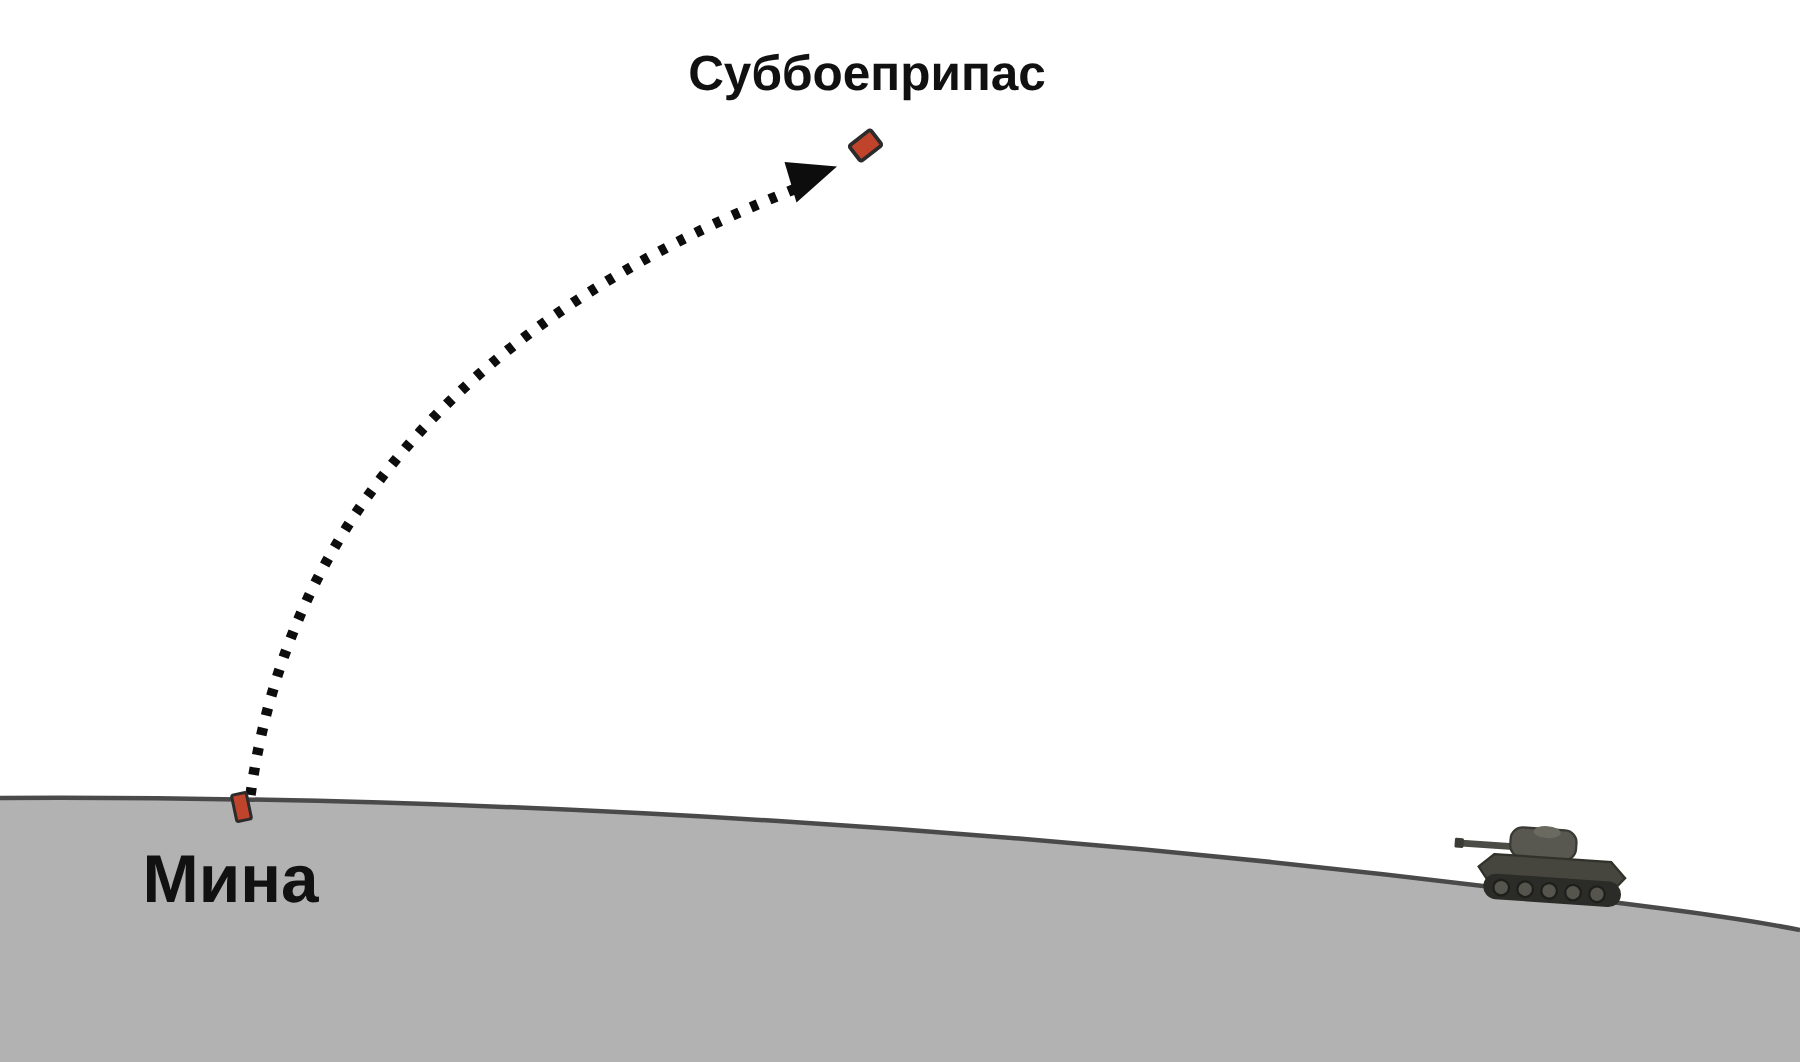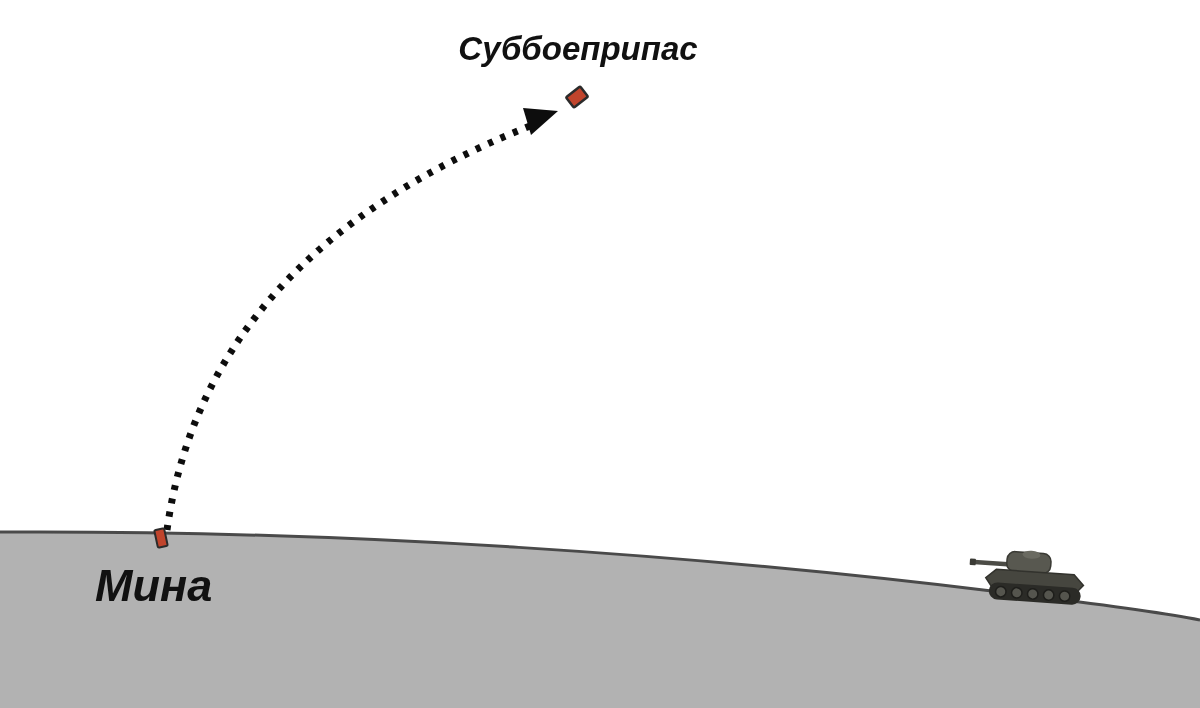--- a/index.html
+++ b/index.html
@@ -8,21 +8,20 @@
     width: 1200px;
     height: 708px;
     background: #ffffff;
     overflow: hidden;
     font-family: "Liberation Sans", sans-serif;
   }
   .stage {
     position: relative;
     width: 1168px;
     height: 708px;
-    font-style: italic;
   }
   svg { display: block; }
   .diagram-label {
     font-family: "Liberation Sans", "DejaVu Sans", sans-serif;
     font-weight: bold;
     fill: #111111;
   }
   .label-submunition { font-size: 33px; }
   .label-mine { font-size: 45px; }
 </style>

